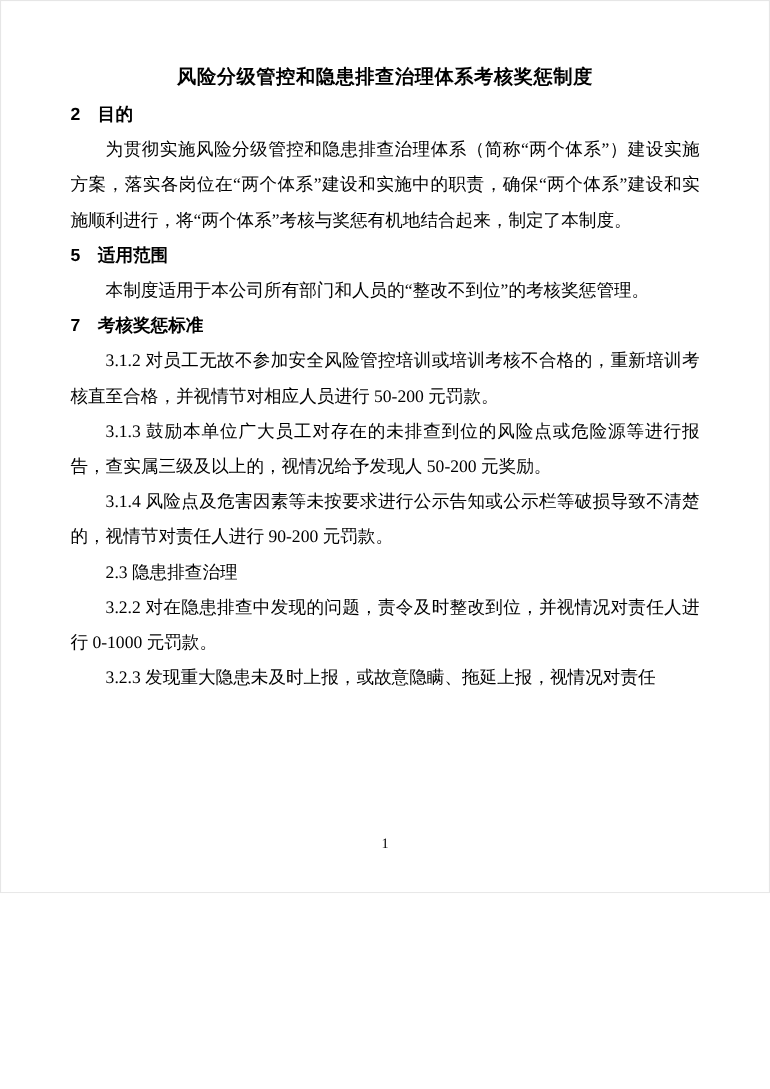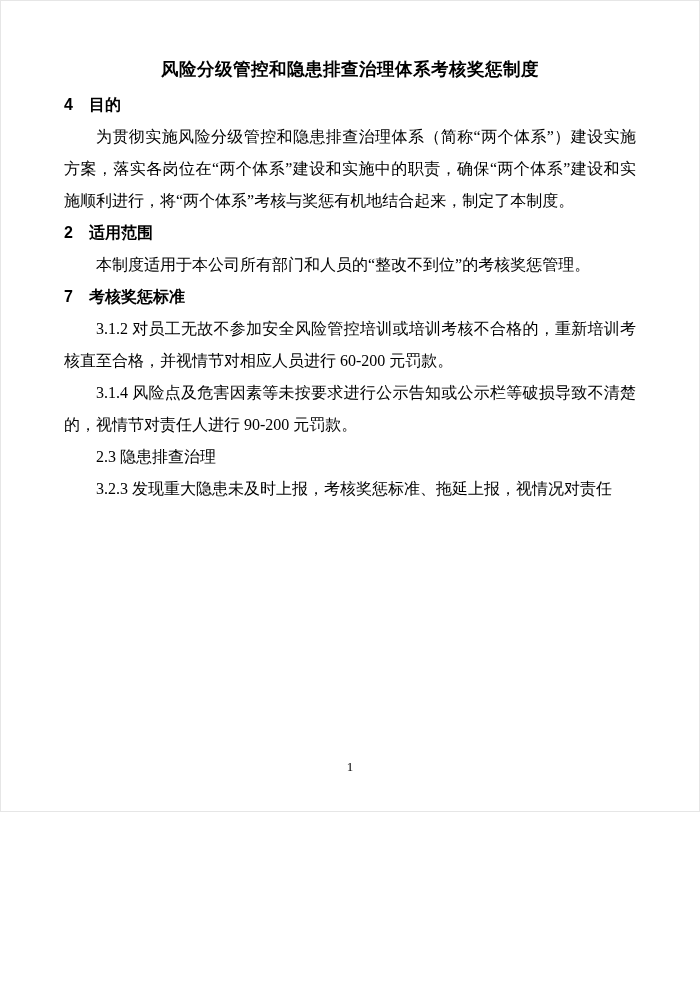--- a/index.html
+++ b/index.html
@@ -56,25 +56,27 @@
     line-height: 14px;
   }
 </style>
 </head>
 <body>
 
 <div class="page">
   <h1 class="doc-title">风险分级管控和隐患排查治理体系考核奖惩制度</h1>
 
   <div id="doc-body">
-      <div class="block heading">4　目的</div>
+      <div class="block heading">2　目的</div>
       <div class="block para">为贯彻实施风险分级管控和隐患排查治理体系（简称“两个体系”）建设实施方案，落实各岗位在“两个体系”建设和实施中的职责，确保“两个体系”建设和实施顺利进行，将“两个体系”考核与奖惩有机地结合起来，制定了本制度。</div>
-      <div class="block heading">2　适用范围</div>
+      <div class="block heading">5　适用范围</div>
       <div class="block para">本制度适用于本公司所有部门和人员的“整改不到位”的考核奖惩管理。</div>
       <div class="block heading">7　考核奖惩标准</div>
-      <div class="block para">3.1.2 对员工无故不参加安全风险管控培训或培训考核不合格的，重新培训考核直至合格，并视情节对相应人员进行 60-200 元罚款。</div>
+      <div class="block para">3.1.2 对员工无故不参加安全风险管控培训或培训考核不合格的，重新培训考核直至合格，并视情节对相应人员进行 50-200 元罚款。</div>
+      <div class="block para">3.1.3 鼓励本单位广大员工对存在的未排查到位的风险点或危险源等进行报告，查实属三级及以上的，视情况给予发现人 50-200 元奖励。</div>
       <div class="block para">3.1.4 风险点及危害因素等未按要求进行公示告知或公示栏等破损导致不清楚的，视情节对责任人进行 90-200 元罚款。</div>
       <div class="block sub">2.3 隐患排查治理</div>
-      <div class="block para">3.2.3 发现重大隐患未及时上报，考核奖惩标准、拖延上报，视情况对责任</div>
+      <div class="block para">3.2.2 对在隐患排查中发现的问题，责令及时整改到位，并视情况对责任人进行 0-1000 元罚款。</div>
+      <div class="block para">3.2.3 发现重大隐患未及时上报，或故意隐瞒、拖延上报，视情况对责任</div>
     </div>
 
   <div class="page-number">1</div>
 </div>
 
 </body></html>

